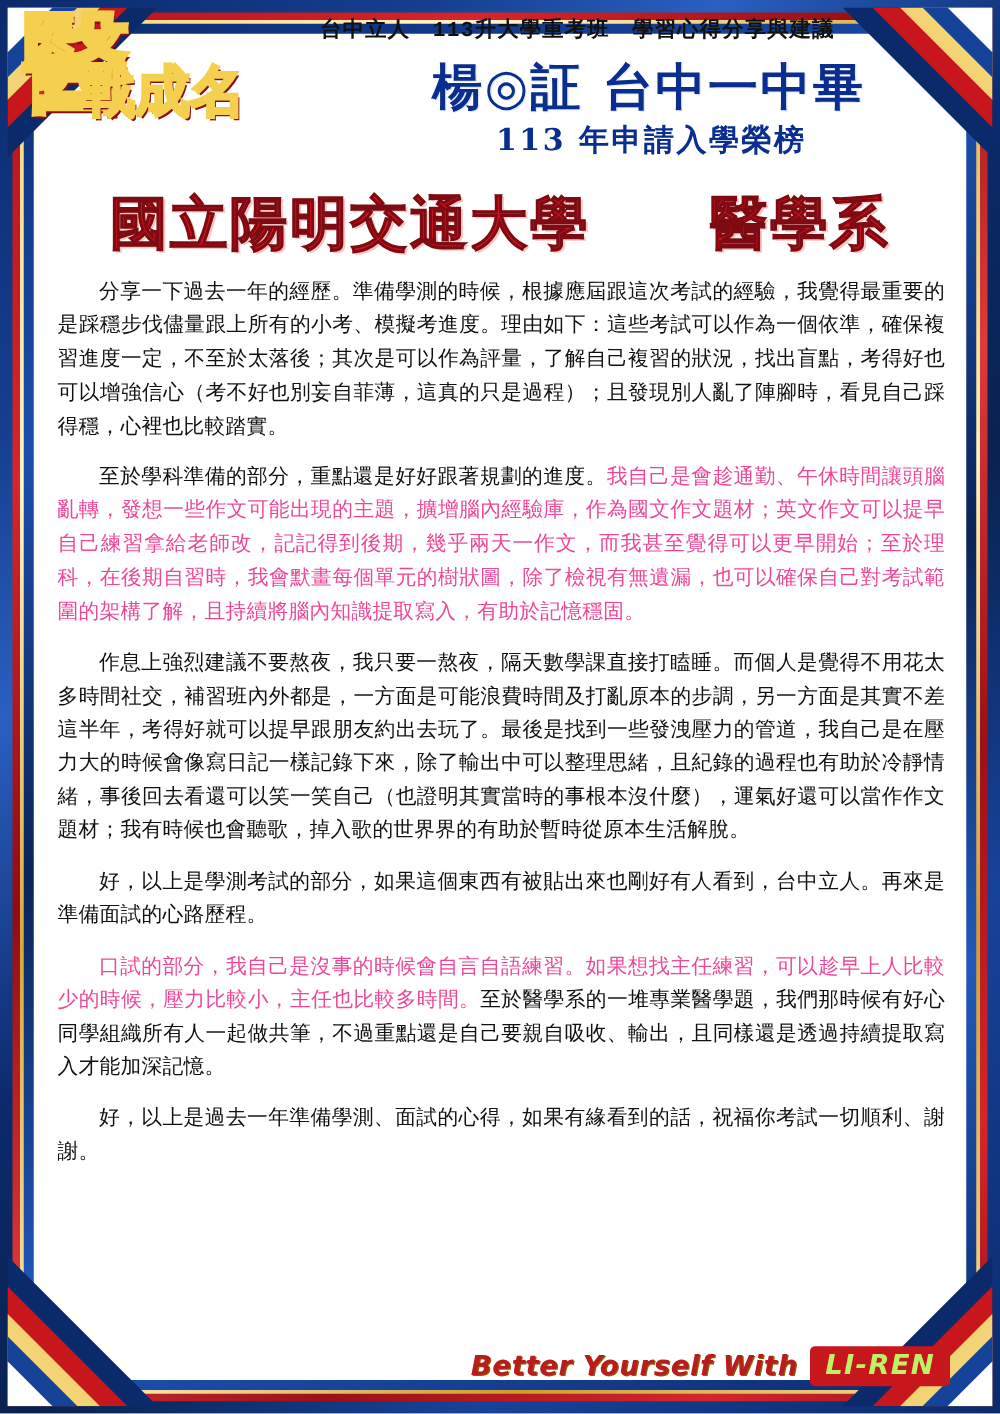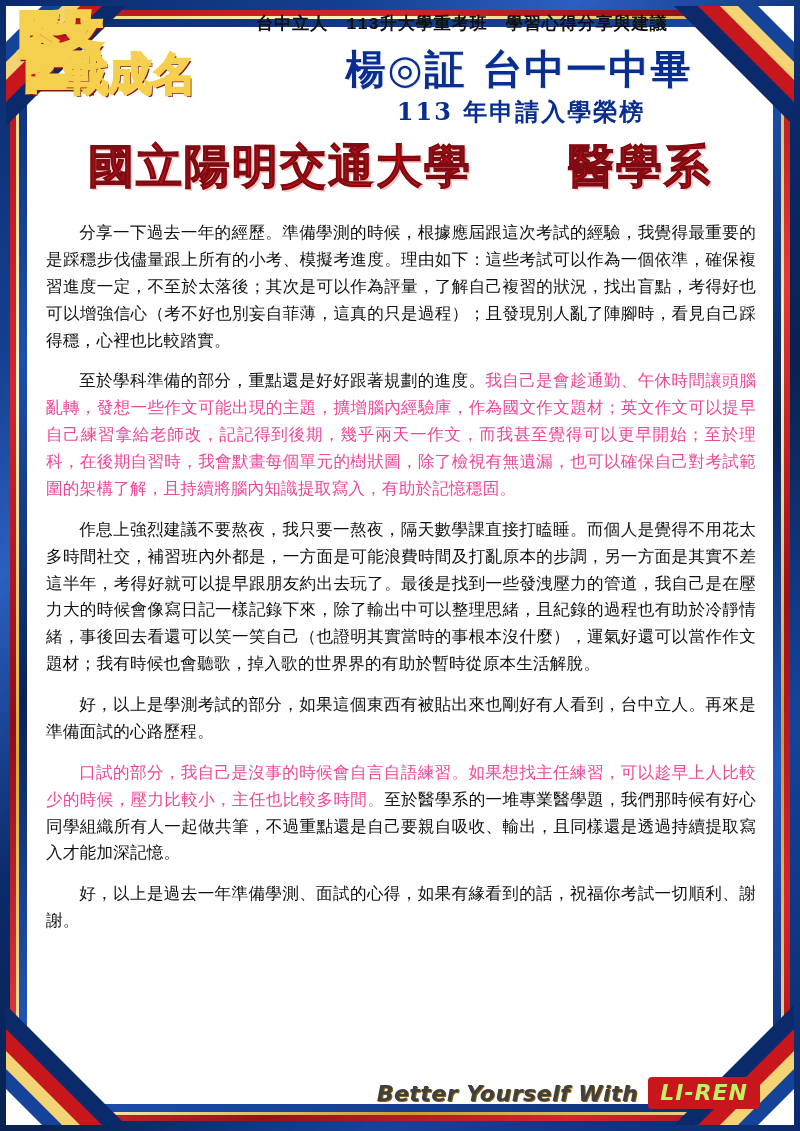--- a/index.html
+++ b/index.html
@@ -88,21 +88,21 @@
     text-shadow:1px 1px 0 #dfe7ff;
   }
   .sub-line{
     position:absolute;left:260px;right:18px;top:96px;
     text-align:center;
     color:#0a2e8f;
     font-family:"DejaVu Serif","Liberation Serif",serif;
     font-weight:bold;font-size:24px;letter-spacing:2px;
   }
   .school-line{
-    position:absolute;left:20px;right:20px;top:136px;
+    position:absolute;left:20px;right:20px;top:148px;
     text-align:center;
     color:#d4111b;
     font-family:"DejaVu Serif","Liberation Serif",serif;
     font-weight:bold;font-size:46px;
     letter-spacing:2px;
     -webkit-text-stroke:1px #7e0b11;
     text-shadow:2px 2px 0 #f6c6c6;
   }
 
   
@@ -120,21 +120,21 @@
   .blk{color:#111;}
 
   
   .footer{
     position:absolute;right:40px;bottom:22px;
     display:flex;align-items:center;gap:10px;
   }
   .footer-text{
     font-family:"DejaVu Sans","Liberation Sans",sans-serif;
     font-style:italic;font-weight:bold;font-size:22px;
-    color:#404040;
+    color:#b91c1c;
     text-shadow:1px 1px 0 #8d5f06;
     letter-spacing:0.5px;
   }
   .footer-logo{
     background:#c8161d;color:#bef264;font-weight:bold;font-style:italic;
     font-size:22px;padding:3px 12px 4px 12px;border-radius:4px;
     letter-spacing:1px;
     font-family:"DejaVu Sans","Liberation Sans",sans-serif;
   }
 </style>

